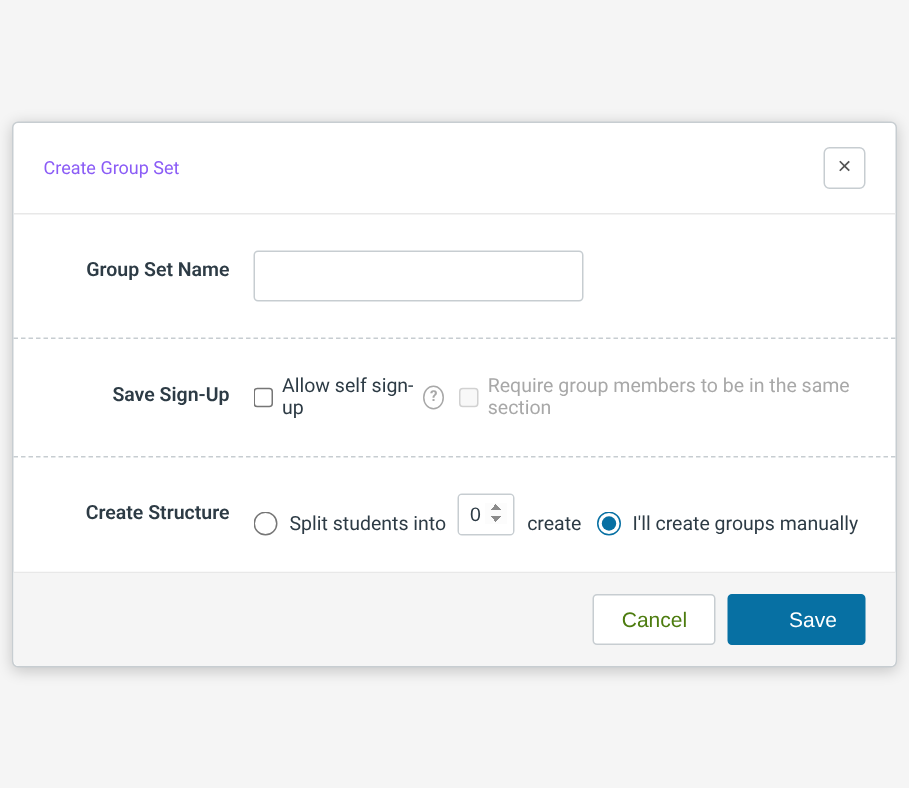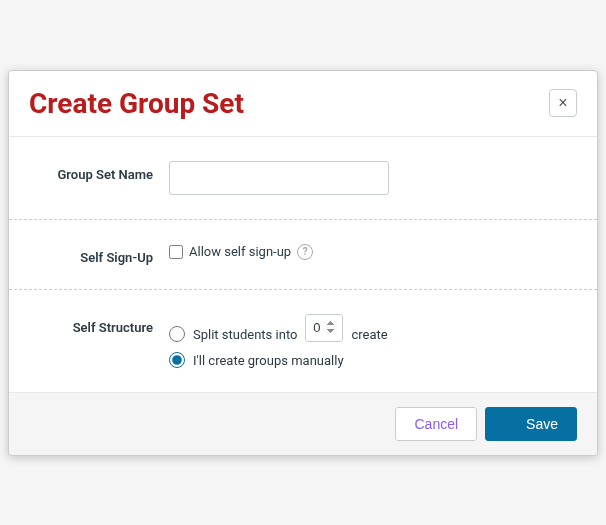--- a/index.html
+++ b/index.html
@@ -31,23 +31,23 @@
       flex-direction: column;
     }
     .modal-header {
       padding: 16px 20px;
       display: flex;
       align-items: center;
       justify-content: space-between;
       border-bottom: 1px solid #e8e8e8;
     }
     .modal-title {
-      font-size: 28px;
-      font-weight: 700;
-      color: #b91c1c;
+      font-size: 12px;
+      font-weight: 400;
+      color: #8b5cf6;
     }
     .close-btn {
       width: 28px;
       height: 28px;
       border: 1px solid #c7cdd1;
       border-radius: 4px;
       background: #fff;
       cursor: pointer;
       display: flex;
       align-items: center;
@@ -75,21 +75,21 @@
       text-align: right;
       padding-right: 16px;
       padding-top: 6px;
       color: #2d3b45;
       font-size: 13px;
       font-weight: 600;
     }
     .form-controls {
       flex: 1;
       display: flex;
-      flex-direction: column;
+      flex-direction: row;
       gap: 10px;
     }
     .text-input {
       width: 220px;
       height: 34px;
       border: 1px solid #c7cdd1;
       border-radius: 3px;
       padding: 6px 10px;
       font-size: 13px;
       color: #2d3b45;
@@ -176,21 +176,21 @@
       padding: 8px 18px;
       border-radius: 3px;
       font-size: 14px;
       font-weight: 500;
       cursor: pointer;
       border: 1px solid transparent;
     }
     .btn-cancel {
       background: #fff;
       border-color: #c7cdd1;
-      color: #8b5cf6;
+      color: #4d7c0f;
     }
     .btn-save {
       background: #0770a3;
       border-color: #0770a3;
       color: #fff;
       padding-left: 40px;
     }
   </style>
 </head>
 <body>
@@ -208,32 +208,36 @@
     <div class="modal-body">
 
       <div class="form-row">
         <div class="form-label">Group Set Name</div>
         <div class="form-controls">
           <input class="text-input" type="text" value="" style="">
         </div>
       </div>
 
       <div class="form-row">
-        <div class="form-label">Self Sign-Up</div>
+        <div class="form-label">Save Sign-Up</div>
         <div class="form-controls">
           <div class="checkbox-row">
             <input type="checkbox" id="allow-self-signup" style="">
             <label class="checkbox-label" for="allow-self-signup">Allow self sign-up</label>
             <span class="help-icon">?</span>
           </div>
+          <div class="checkbox-row">
+            <input type="checkbox" id="require-same-section" disabled="" style="">
+            <label class="checkbox-label disabled" for="require-same-section">Require group members to be in the same section</label>
+          </div>
         </div>
       </div>
 
       <div class="form-row">
-        <div class="form-label">Self Structure</div>
+        <div class="form-label">Create Structure</div>
         <div class="form-controls">
           <div class="radio-row">
             <input type="radio" name="group-structure" id="split-students" style="">
             <label class="radio-label" for="split-students">Split students into</label>
             <div class="number-input-wrapper">
               <input type="number" class="number-input" value="0" min="0" style="">
             </div>
             <label class="radio-label" for="split-students">create</label>
           </div>
           <div class="radio-row">

